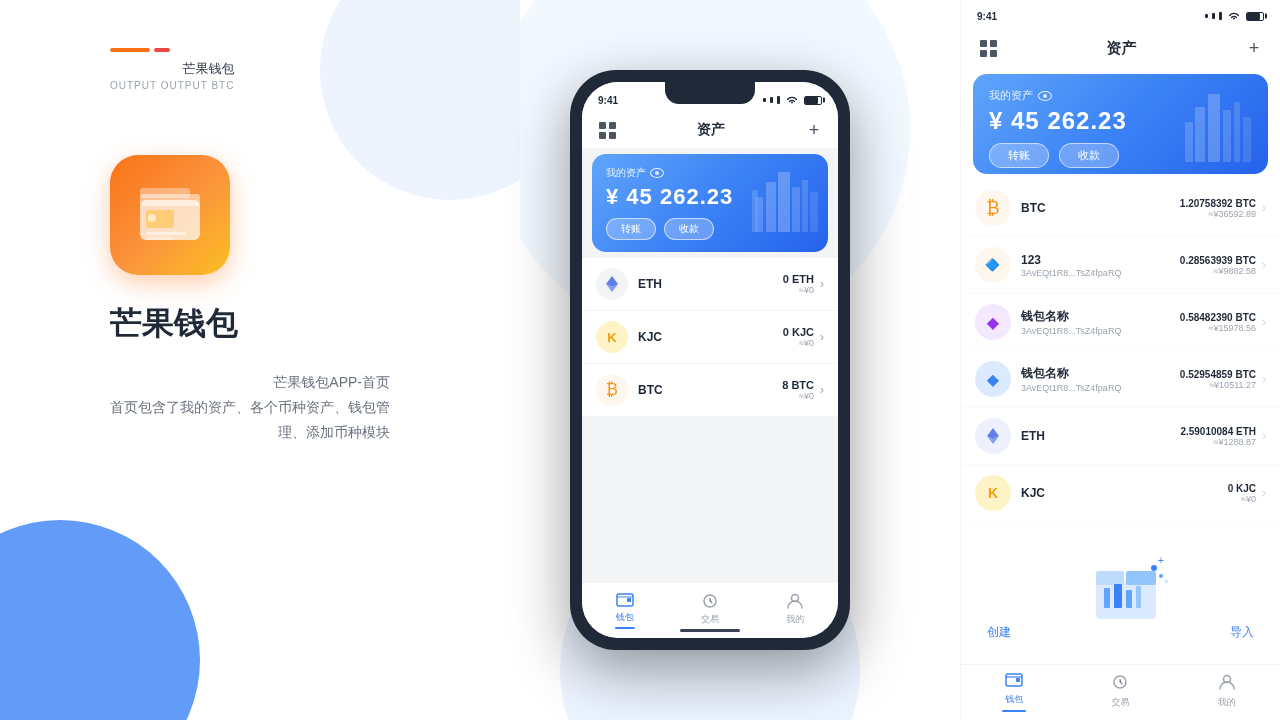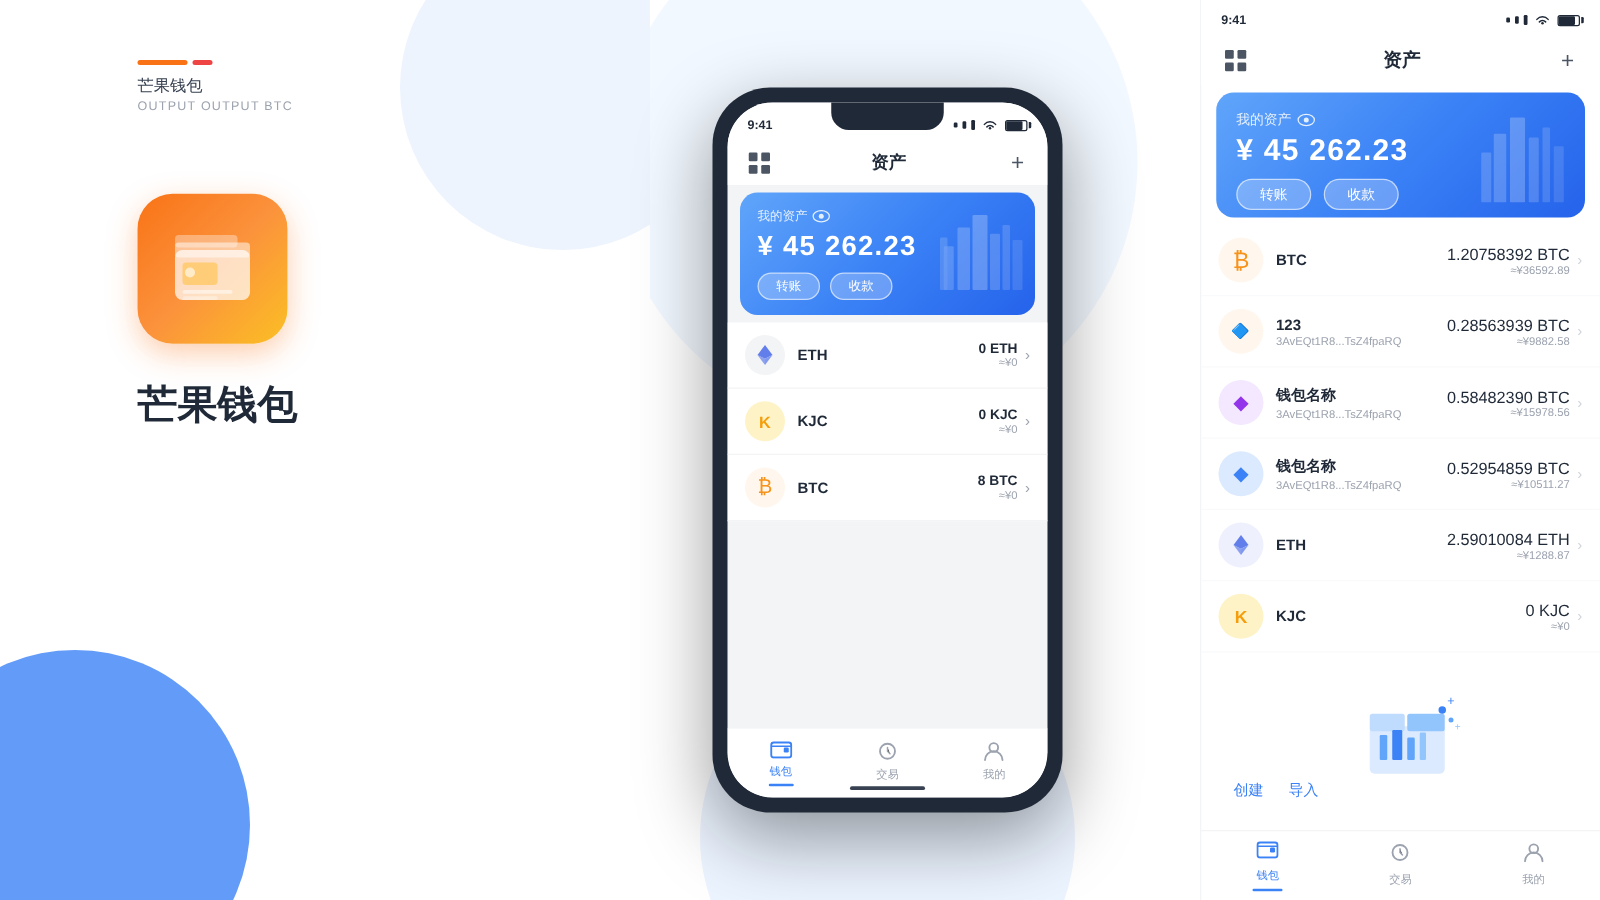--- a/index.html
+++ b/index.html
@@ -13,20 +13,21 @@
     }
 
     
     .left-section {
       position: absolute;
       left: 0; top: 0;
       width: 520px;
       height: 720px;
       background: #fff;
       overflow: hidden;
+      text-align: right;
     }
 
     .left-accent-line {
       position: absolute;
       top: 48px; left: 110px;
       width: 40px; height: 4px;
       background: #f97316;
       border-radius: 2px;
     }
     .left-accent-line::after {
@@ -489,22 +490,22 @@
       font-weight: 600;
       color: #1f2937;
     }
     .rp-coin-addr {
       font-size: 9px;
       color: #9ca3af;
       margin-top: 1px;
     }
     .rp-coin-balance { text-align: right; }
     .rp-coin-amount {
-      font-size: 13px;
-      font-weight: 400;
+      font-size: 10px;
+      font-weight: 700;
       color: #1f2937;
     }
     .rp-coin-value {
       font-size: 9px;
       color: #9ca3af;
     }
     .rp-chevron {
       margin-left: 6px;
       color: #d1d5db;
       font-size: 12px;
@@ -521,21 +522,21 @@
       margin: 0 auto 8px;
       position: relative;
     }
     .eth-wallet-text {
       font-size: 11px;
       color: #6b7280;
       margin-bottom: 8px;
     }
     .eth-wallet-links {
       display: flex;
-      justify-content: flex-start;
+      justify-content: space-between;
       gap: 20px;
     }
     .eth-wallet-link {
       font-size: 12px;
       color: #3b82f6;
       cursor: pointer;
     }
 
     
     .rp-bottom-nav {
@@ -628,20 +629,25 @@
           <circle cx="22" cy="38" r="4" fill="rgba(255,255,255,0.6)"></circle>
 
           <rect x="16" y="52" width="40" height="3" rx="1.5" fill="rgba(255,255,255,0.5)"></rect>
           <rect x="16" y="57" width="28" height="3" rx="1.5" fill="rgba(255,255,255,0.35)"></rect>
         </svg>
       </div>
     </div>
   </div>
 
   <div class="app-title">芒果钱包</div>
+  <div class="app-desc">
+    <div>芒果钱包APP-首页</div>
+    <div>首页包含了我的资产、各个币种资产、钱包管</div>
+    <div>理、添加币种模块</div>
+  </div>
 </div>
 
 <div class="phone-section">
   <div class="phone-outer">
     <div class="phone-notch"></div>
     <div class="phone-screen">
 
       <div class="phone-statusbar">
         <span>9:41</span>
         <div class="status-icons">

